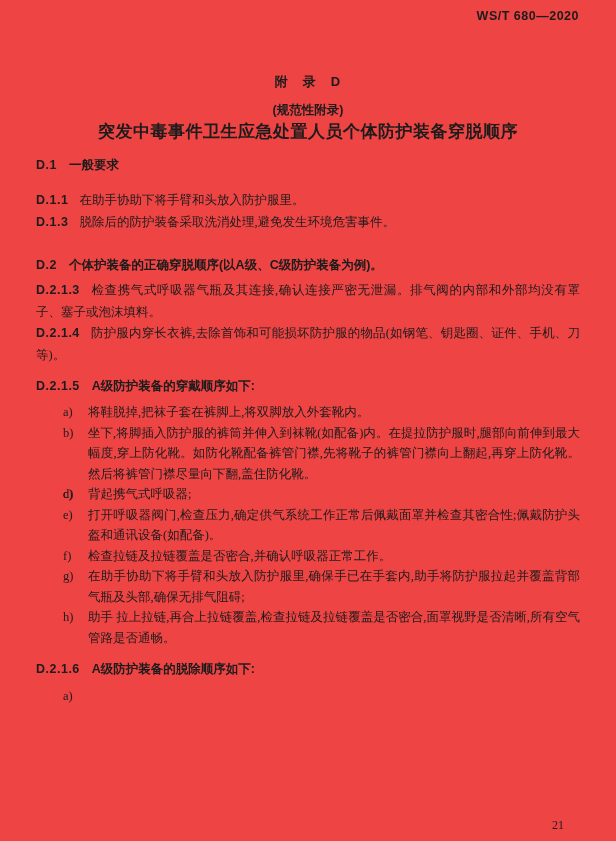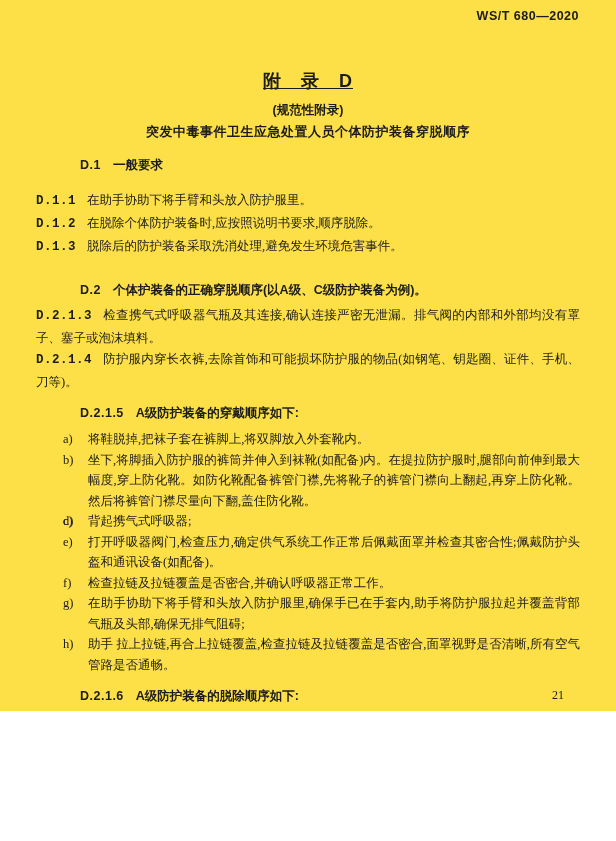--- a/index.html
+++ b/index.html
@@ -1,23 +1,23 @@
 <!DOCTYPE html>
 <html lang="zh"><head>
 <meta charset="utf-8">
 <title>WS/T 680—2020</title>
 <style>
   * { margin: 0; padding: 0; box-sizing: border-box; }
   html, body { background: #ffffff; }
   .page {
     position: relative;
     width: 616px;
-    height: 711px;
+    height: 841px;
     margin: 0 auto;
-    background: #fde047;
+    background: #ef4444;
     color: #1c1c1c;
     font-family: "Liberation Serif", "DejaVu Serif", serif;
     font-size: 12.5px;
     overflow: hidden;
   }
   .doc-ref {
     position: absolute;
     top: 9px;
     right: 37px;
     font-family: "Liberation Sans", "DejaVu Sans", sans-serif;
@@ -30,47 +30,47 @@
     left: 36px;
     right: 36px;
     top: 71px;
   }
   .center-block {
     text-align: center;
     font-family: "Liberation Sans", "DejaVu Sans", sans-serif;
     font-weight: bold;
     line-height: 21px;
   }
-  .appendix-heading { font-size: 18px; letter-spacing: 1px; text-decoration: underline; }
+  .appendix-heading { font-size: 13px; letter-spacing: 1px; }
   .appendix-subheading { font-size: 12.5px; margin-top: 8px; }
-  .doc-title { font-size: 13px; letter-spacing: 0.5px; }
+  .doc-title { font-size: 17px; letter-spacing: 0.5px; }
 
   .h {
     font-family: "Liberation Sans", "DejaVu Sans", sans-serif;
     font-weight: bold;
     font-size: 12.5px;
     line-height: 21px;
   }
-  .h .hnum { margin-right: 12px; letter-spacing: 0.5px; margin-left: 44px; }
+  .h .hnum { margin-right: 12px; letter-spacing: 0.5px; }
   .h-d1   { margin-top: 13px; }
   .h-d2   { margin-top: 22px; }
   .h-d21  { margin-top: 11px; }
   .h-d215 { margin-top: 10px; }
   .h-d216 { margin-top: 11px; }
 
   .clauses-simple { margin-top: 13px; }
   .clauses-simple .clause { line-height: 22px; }
 
   .clauses-block { margin-top: 4px; }
   .clause {
     text-align: justify;
     line-height: 21.5px;
   }
   .cnum {
-    font-family: Liberation Mono, monospace;
+    font-family: Liberation Sans, sans-serif;
     font-weight: bold;
     letter-spacing: 0.5px;
     margin-right: 11px;
     white-space: nowrap;
   }
 
   .list { margin-top: 5px; }
   .li {
     position: relative;
     padding-left: 52px;
@@ -107,23 +107,20 @@
       <div class="doc-title">突发中毒事件卫生应急处置人员个体防护装备穿脱顺序</div>
     </div>
 
     <div class="h h-d1">
       <span class="hnum">D.1</span><span>一般要求</span>
     </div>
 
     <div class="clauses-simple">
       <p class="clause">
         <span class="cnum">D.1.1</span><span>在助手协助下将手臂和头放入防护服里。</span>
-      </p>
-      <p class="clause">
-        <span class="cnum">D.1.2</span><span>在脱除个体防护装备时,应按照说明书要求,顺序脱除。</span>
       </p>
       <p class="clause">
         <span class="cnum">D.1.3</span><span>脱除后的防护装备采取洗消处理,避免发生环境危害事件。</span>
       </p>
     </div>
 
     <div class="h h-d2">
       <span class="hnum">D.2</span><span>个体护装备的正确穿脱顺序(以A级、C级防护装备为例)。</span>
     </div>
 

